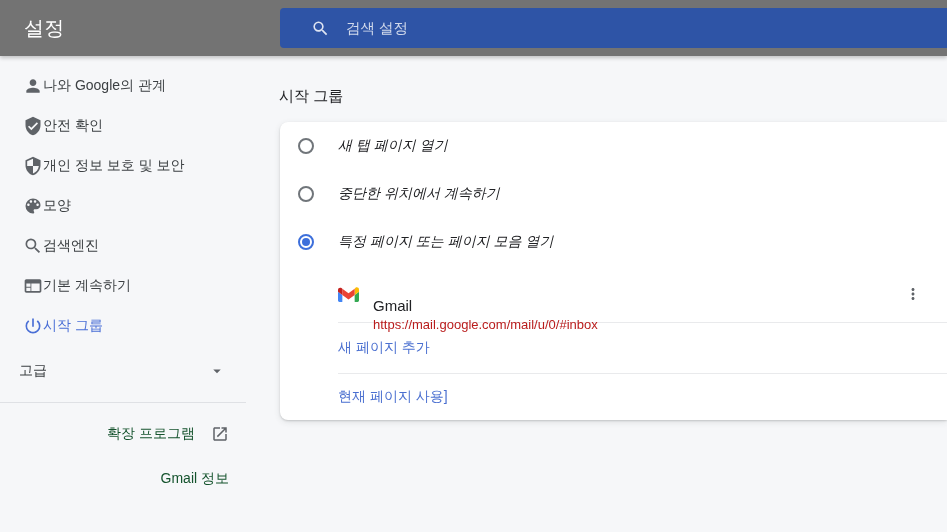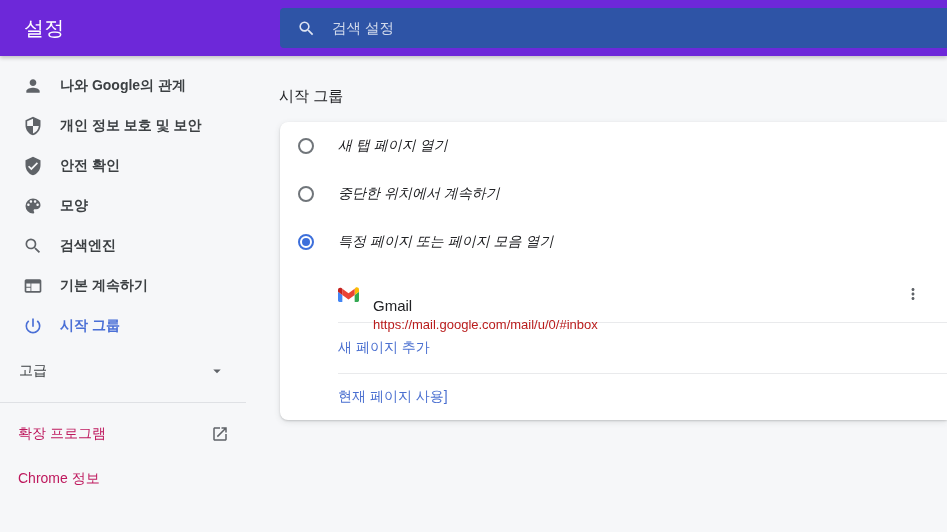--- a/index.html
+++ b/index.html
@@ -5,59 +5,59 @@
   html,body{margin:0;padding:0;}
   body{
     width:947px;height:532px;position:relative;overflow:hidden;
     background:#f6f7f9;
     font-family:"Liberation Sans","DejaVu Sans",sans-serif;
     -webkit-font-smoothing:antialiased;
   }
   
   .appbar{
     position:absolute;top:0;left:0;right:0;height:56px;
-    background:#6d28d9;z-index:20;
+    background:#737373;z-index:20;
     box-shadow:0 2px 4px rgba(0,0,0,.22);
   }
   .appbar-title{
     position:absolute;left:24px;top:50%;transform:translateY(-50%);
     color:#ffffff;font-size:20px;font-weight:400;letter-spacing:.2px;
   }
   .searchbox{
     position:absolute;left:280px;right:0;top:8px;height:40px;
     background:#2e54a6;border-radius:4px 0 0 4px;
-    display:flex;align-items:center;padding-left:17px;box-sizing:border-box;
+    display:flex;align-items:center;padding-left:31px;box-sizing:border-box;
   }
   .searchbox svg{width:19px;height:19px;fill:#e8ecf7;opacity:.95;flex:none;}
   .searchbox input{
     flex:1;margin-left:14px;background:transparent;border:none;outline:none;
     color:#ffffff;font-size:14.5px;font-family:inherit;
   }
   .searchbox input::placeholder{color:rgba(255,255,255,.78);opacity:1;}
   
   .sidebar{position:absolute;top:56px;left:0;width:246px;}
   .nav-list{padding-top:10px;}
   .nav-item{
     height:40px;display:flex;align-items:center;padding-left:23px;
     cursor:pointer;color:#3c4043;font-size:14px;
   }
   .nav-item .ico{width:20px;height:20px;flex:none;display:flex;}
   .nav-item .ico svg{width:20px;height:20px;fill:#5f6368;}
-  .nav-item .lbl{margin-left:17px;white-space:nowrap;font-weight:bold;}
+  .nav-item .lbl{white-space:nowrap;}
   .nav-item.selected{color:#4a6fd6;}
   .nav-item.selected .ico svg{fill:#4a6fd6;}
   .advanced-row{
     height:50px;display:flex;align-items:center;justify-content:space-between;
     padding:0 20px 0 19px;font-size:14px;color:#3c4043;cursor:pointer;
   }
   .advanced-row svg{width:18px;height:18px;fill:#5f6368;}
   .side-divider{height:1px;background:#dfe1e5;margin-top:6px;}
   .footer-item{
-    display:flex;align-items:center;justify-content:space-between;
-    padding:0 17px 0 18px;font-size:14px;color:#be185d;cursor:pointer;
+    display:flex;align-items:center;justify-content:flex-end;
+    padding:0 17px 0 18px;font-size:14px;color:#14532d;cursor:pointer;gap:16px;
   }
   .footer-item.ext{height:50px;margin-top:6px;}
   .footer-item.about{height:40px;}
   .footer-item svg{width:18px;height:18px;fill:#5f6368;}
   
   .section-title{
     position:absolute;left:279px;top:87px;
     font-size:15px;color:#202124;font-weight:400;
   }
   .card{
@@ -113,32 +113,32 @@
       <span class="ico">
         <svg viewBox="0 0 24 24">
             <path d="M12 12c2.21 0 4-1.79 4-4s-1.79-4-4-4-4 1.79-4 4 1.79 4 4 4zm0 2c-2.67 0-8 1.34-8 4v2h16v-2c0-2.66-5.33-4-8-4z"></path>
           </svg>
       </span>
       <span class="lbl">나와 Google의 관계</span>
     </div>
     <div class="nav-item">
       <span class="ico">
         <svg viewBox="0 0 24 24">
+            <path d="M12 1L3 5v6c0 5.55 3.84 10.74 9 12 5.16-1.26 9-6.45 9-12V5l-9-4zm-2 16l-4-4 1.41-1.41L10 14.17l6.59-6.59L18 9l-8 8z"></path>
+          </svg>
+      </span>
+      <span class="lbl">안전 확인</span>
+    </div>
+    <div class="nav-item">
+      <span class="ico">
+        <svg viewBox="0 0 24 24">
             <path d="M12 1L3 5v6c0 5.55 3.84 10.74 9 12 5.16-1.26 9-6.45 9-12V5l-9-4zm0 10.99h7c-.53 4.12-3.28 7.79-7 8.94V12H5V6.3l7-3.11v8.8z"></path>
           </svg>
       </span>
       <span class="lbl">개인 정보 보호 및 보안</span>
-    </div>
-    <div class="nav-item">
-      <span class="ico">
-        <svg viewBox="0 0 24 24">
-            <path d="M12 1L3 5v6c0 5.55 3.84 10.74 9 12 5.16-1.26 9-6.45 9-12V5l-9-4zm-2 16l-4-4 1.41-1.41L10 14.17l6.59-6.59L18 9l-8 8z"></path>
-          </svg>
-      </span>
-      <span class="lbl">안전 확인</span>
     </div>
     <div class="nav-item">
       <span class="ico">
         <svg viewBox="0 0 24 24">
             <path d="M12 3a9 9 0 0 0 0 18c.83 0 1.5-.67 1.5-1.5 0-.39-.15-.74-.39-1.01-.23-.26-.38-.61-.38-.99 0-.83.67-1.5 1.5-1.5H16a5 5 0 0 0 5-5c0-4.42-4.03-8-9-8zm-5.5 9c-.83 0-1.5-.67-1.5-1.5S5.67 9 6.5 9 8 9.67 8 10.5 7.33 12 6.5 12zm3-4C8.67 8 8 7.33 8 6.5S8.67 5 9.5 5s1.5.67 1.5 1.5S10.33 8 9.5 8zm5 0c-.83 0-1.5-.67-1.5-1.5S13.67 5 14.5 5s1.5.67 1.5 1.5S15.33 8 14.5 8zm3 4c-.83 0-1.5-.67-1.5-1.5S16.67 9 17.5 9s1.5.67 1.5 1.5-.67 1.5-1.5 1.5z"></path>
           </svg>
       </span>
       <span class="lbl">모양</span>
     </div>
     <div class="nav-item">
@@ -176,21 +176,21 @@
 
   <div class="side-divider"></div>
 
   <div class="footer-item ext">
     <span>확장 프로그램</span>
     <svg viewBox="0 0 24 24">
         <path d="M19 19H5V5h7V3H5c-1.11 0-2 .9-2 2v14c0 1.1.89 2 2 2h14c1.1 0 2-.9 2-2v-7h-2v7zM14 3v2h3.59l-9.83 9.83 1.41 1.41L19 6.41V10h2V3h-7z"></path>
       </svg>
   </div>
   <div class="footer-item about">
-    <span>Chrome 정보</span>
+    <span>Gmail 정보</span>
   </div>
 </div>
 
 <div class="section-title">시작 그룹</div>
 
 <div class="card">
 
   <div class="radio-row">
     <span class="radio"></span>
     <span class="radio-lbl">새 탭 페이지 열기</span>

